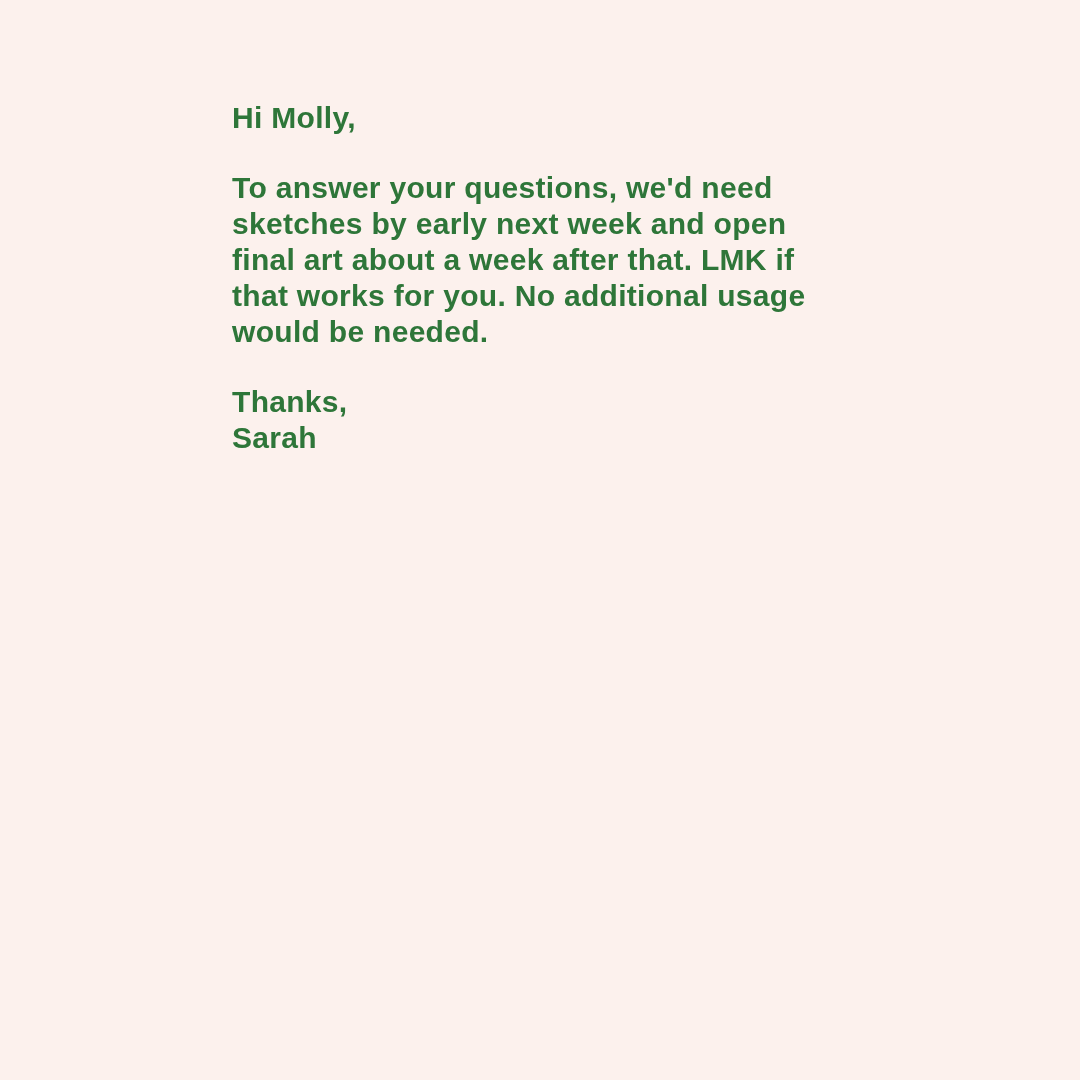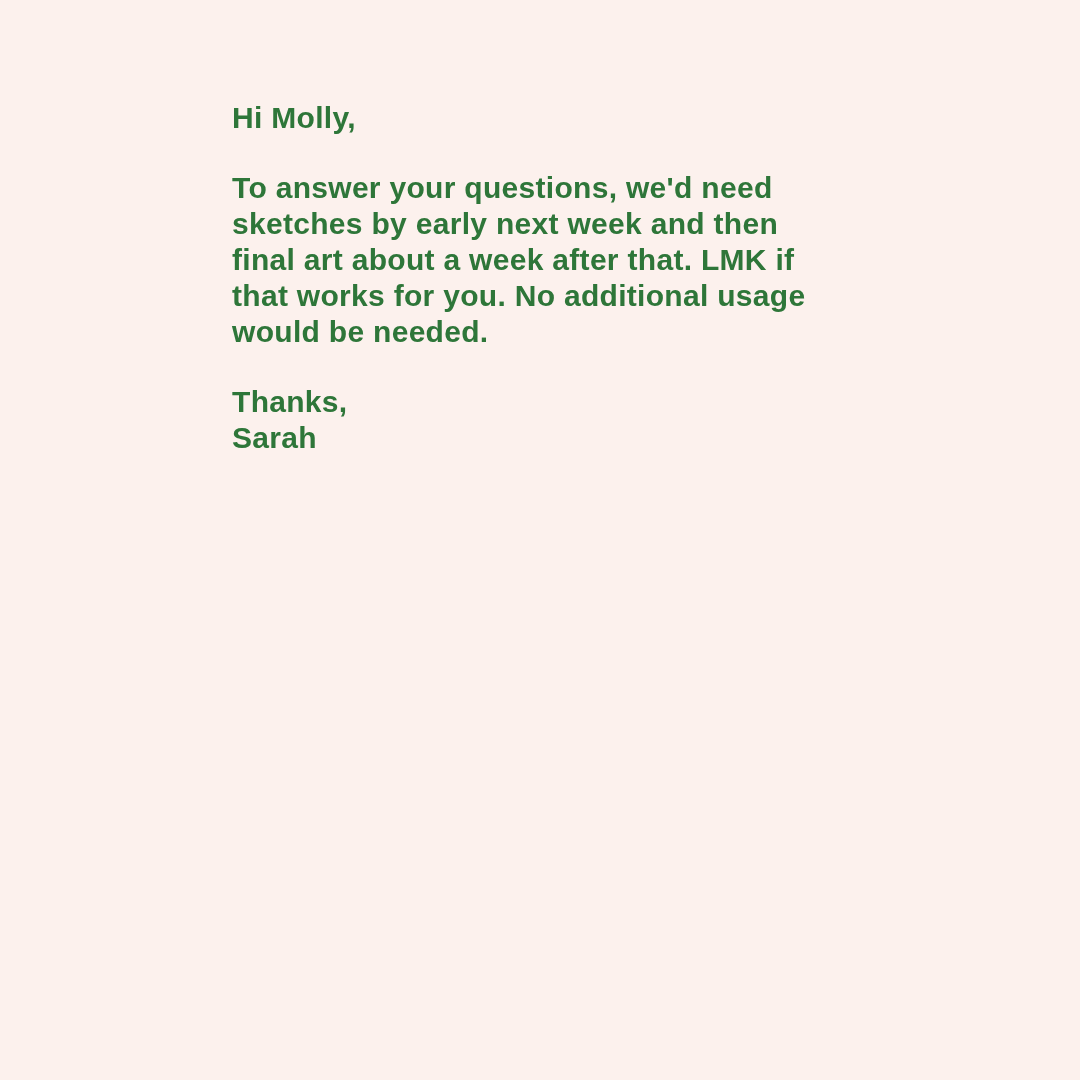--- a/index.html
+++ b/index.html
@@ -38,20 +38,20 @@
     margin-bottom: 4px;
   }
 </style>
 </head>
 <body>
 
 <div class="canvas">
   <div class="email-block">
     <p>Hi Molly,</p>
     <p>To answer your questions, we'd need
-sketches by early next week and then
+sketches by early next week and open
 final art about a week after that. LMK if
 that works for you. No additional usage
 would be needed.</p>
     <p>Thanks,
 Sarah</p>
   </div>
 </div>
 
 </body></html>

